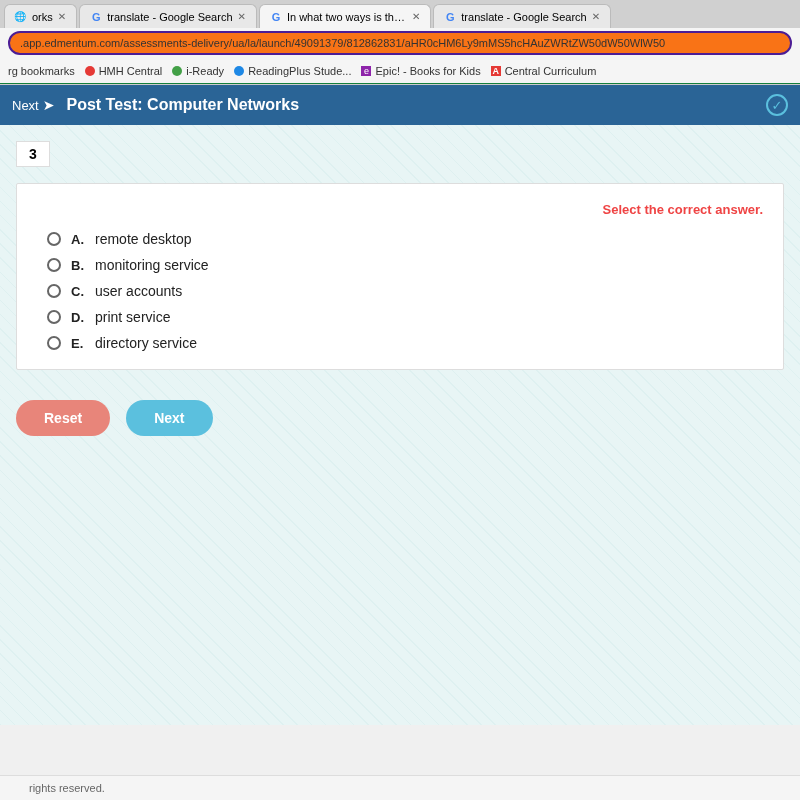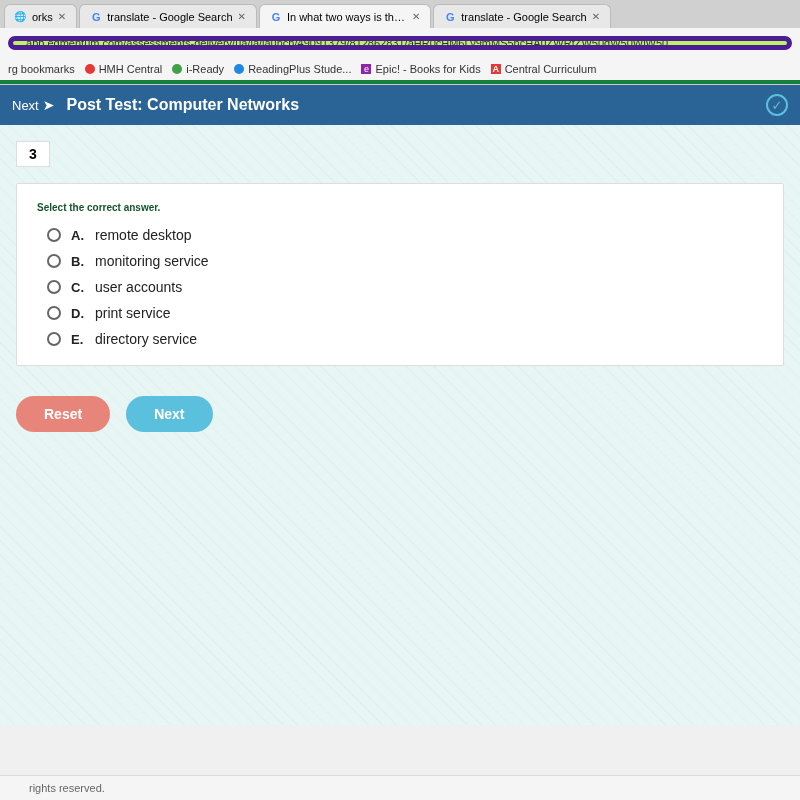--- a/index.html
+++ b/index.html
@@ -70,41 +70,41 @@
       display: flex;
       align-items: center;
       background: #f5f5f5;
       height: 30px;
       padding: 3px 8px;
       gap: 6px;
     }
 
     .address-bar {
       flex: 1;
-      background: #bef264;
-      border: 5px solid #4c1d95;
+      background: #f97316;
+      border: 2px solid #4c1d95;
       border-radius: 12px;
-      height: 14px;
+      height: 24px;
       padding: 0 10px;
       font-size: 11px;
       color: #333;
       display: flex;
       align-items: center;
       overflow: hidden;
       white-space: nowrap;
     }
 
     .bookmarks-bar {
       display: flex;
       align-items: center;
       background: #f5f5f5;
       height: 26px;
       padding: 0 8px;
       gap: 10px;
-      border-bottom: 4px solid #15803d;
+      border-bottom: 1px solid #15803d;
       font-size: 11px;
     }
 
     .bookmark-item {
       display: flex;
       align-items: center;
       gap: 4px;
       cursor: pointer;
       white-space: nowrap;
       color: #333;
@@ -181,24 +181,25 @@
 
     .question-card {
       background: white;
       border: 1px solid #ddd;
       border-radius: 2px;
       padding: 18px 20px;
       margin-bottom: 20px;
     }
 
     .question-instruction {
-      font-size: 10px;
+      font-size: 13px;
       font-weight: bold;
       margin-bottom: 14px;
-      color: #14532d;
+      color: #ef4444;
+      text-align: right;
     }
 
     .question-text {
       font-size: 13px;
       color: #222;
       margin-bottom: 20px;
       line-height: 1.5;
     }
 
     .answer-options {

